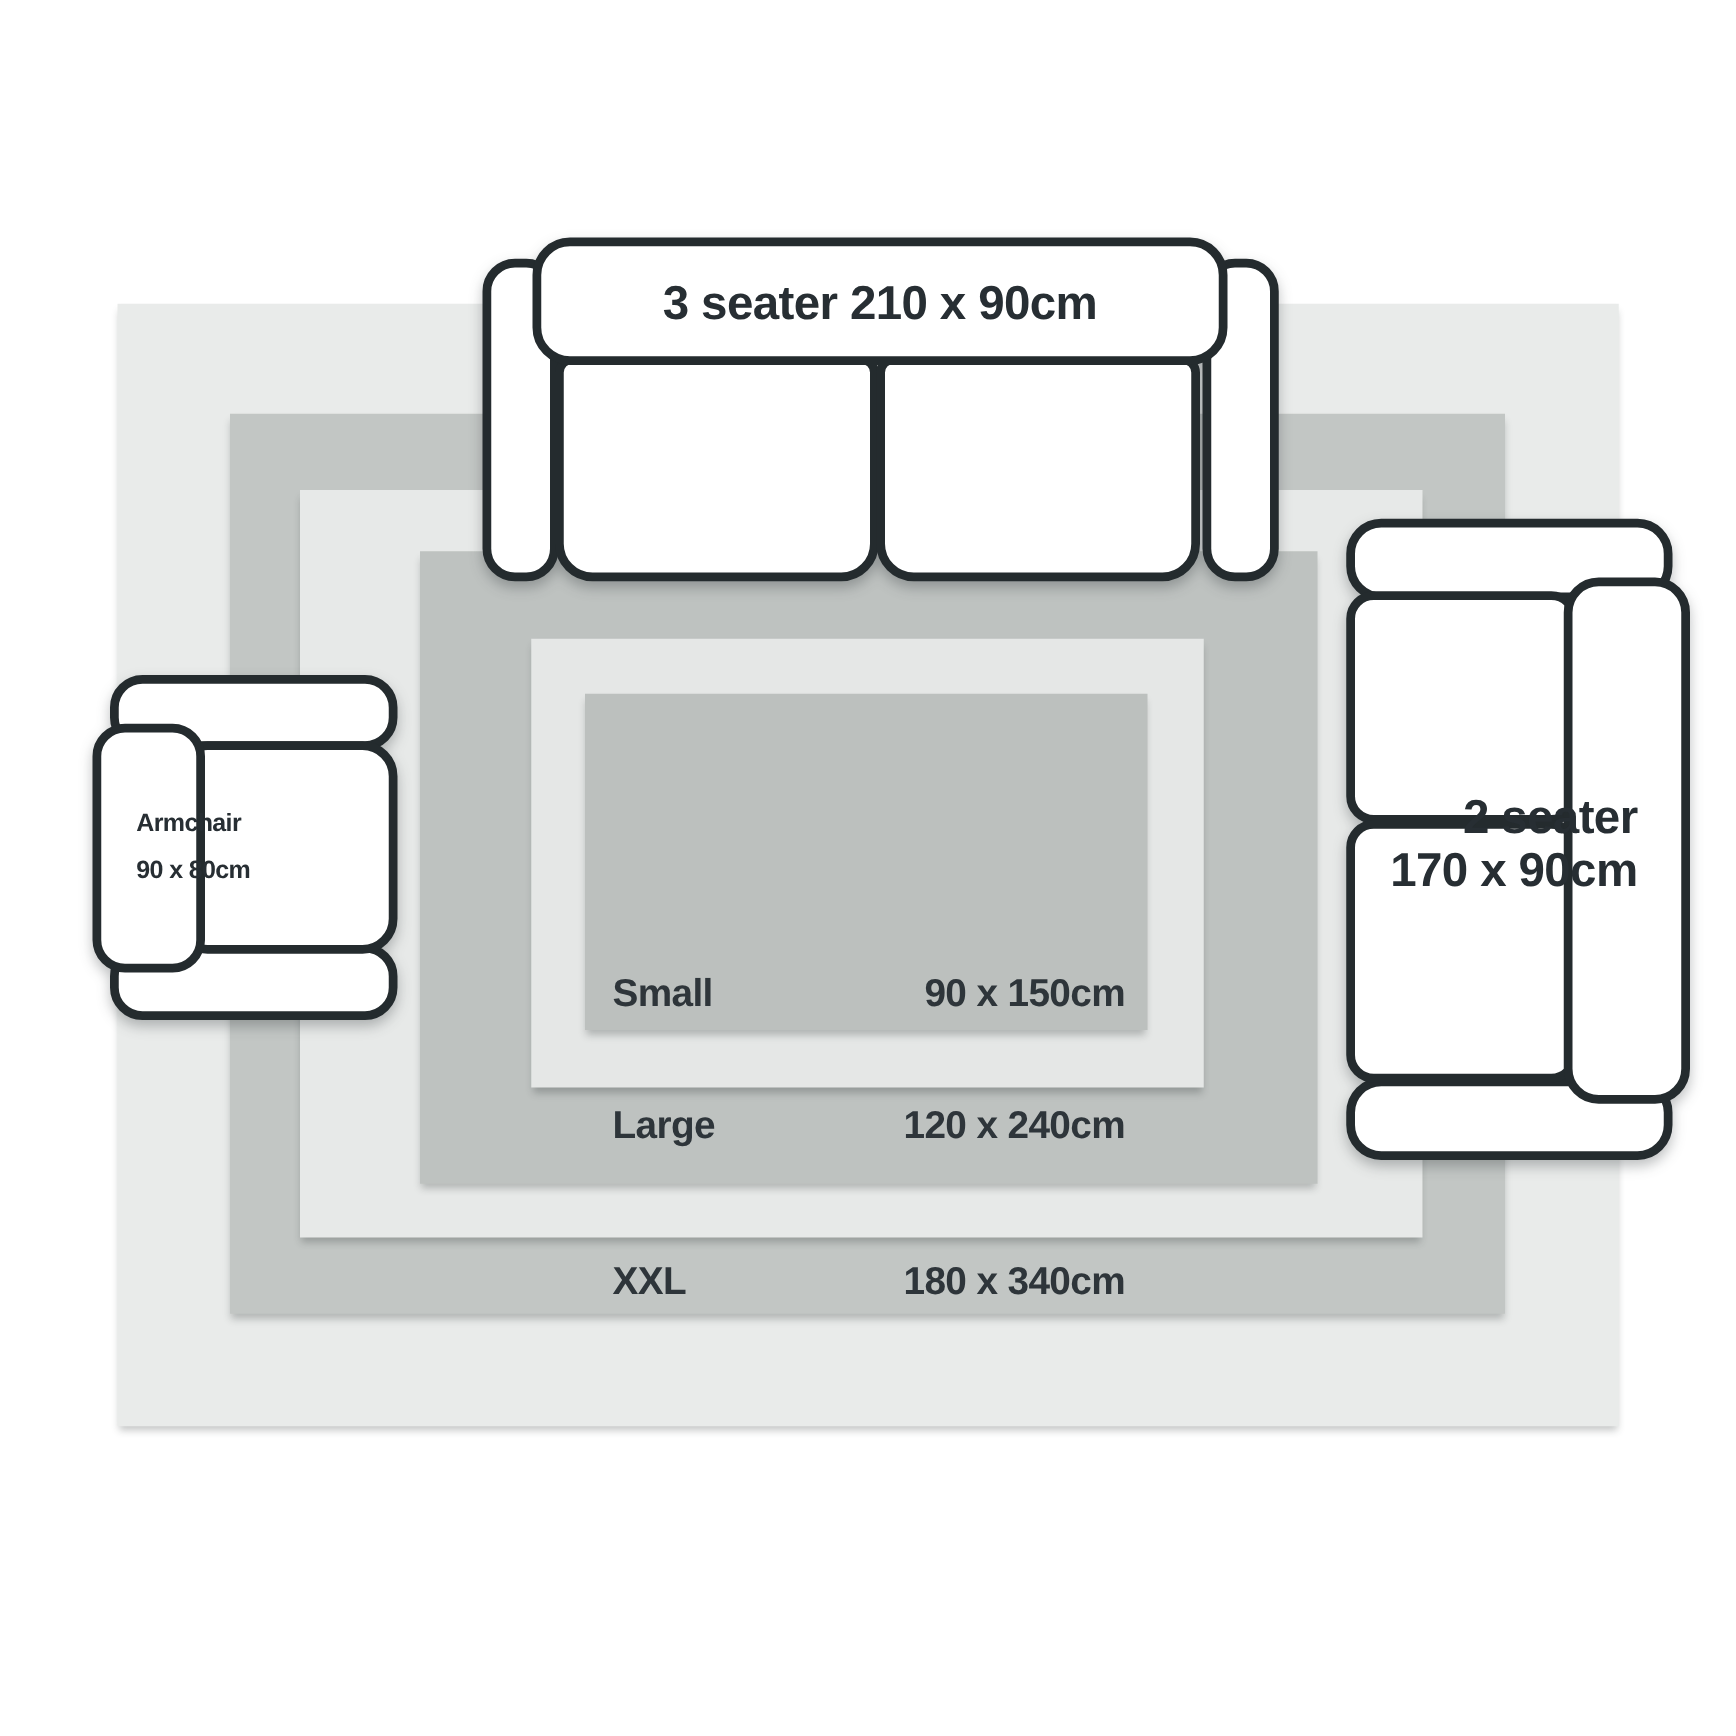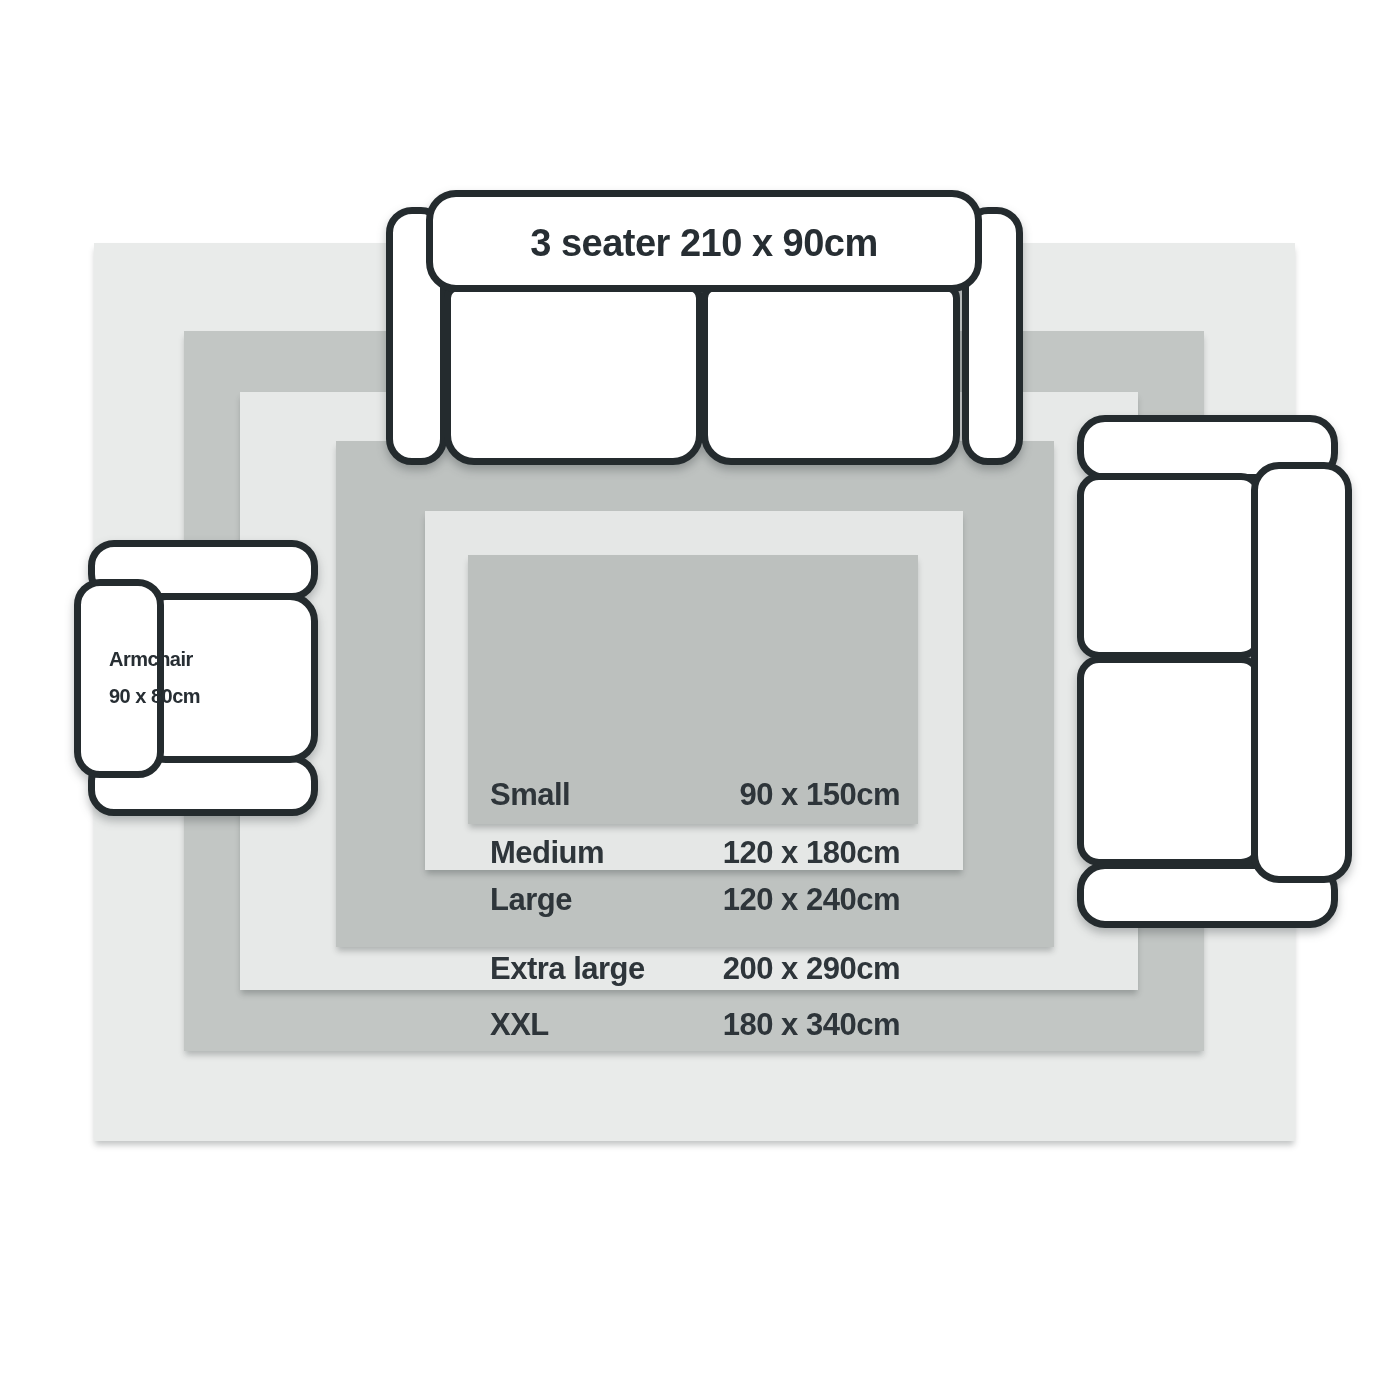--- a/index.html
+++ b/index.html
@@ -67,47 +67,43 @@
     <div class="furn s3-back"></div>
     <div class="furn-label s3-label">3 seater 210 x 90cm</div>
   </div>
 
   <div class="furn-group">
     <div class="furn s2-arm-top"></div>
     <div class="furn s2-arm-bottom"></div>
     <div class="furn s2-seat-1"></div>
     <div class="furn s2-seat-2"></div>
     <div class="furn s2-back"></div>
+    <div class="furn-label s2-label">
+      <div>2 seater</div>
+      <div>170 x 90cm</div>
+    </div>
   </div>
 
   <div class="furn-group">
     <div class="furn ac-arm-top"></div>
     <div class="furn ac-arm-bottom"></div>
     <div class="furn ac-seat"></div>
     <div class="furn ac-back"></div>
     <div class="furn-label ac-label">
       <div>Armchair</div>
       <div>90 x 80cm</div>
     </div>
   </div>
 
   <div class="size-row" style="top:773px">
     <span>Small</span>
     <span>90 x 150cm</span>
   </div>
-  <div class="size-row" style="top:831px">
-    <span>Medium</span>
-    <span>120 x 180cm</span>
-  </div>
   <div class="size-row" style="top:878px">
     <span>Large</span>
     <span>120 x 240cm</span>
-  </div>
-  <div class="size-row" style="top:947px">
-    <span>Extra large</span>
-    <span>200 x 290cm</span>
   </div>
   <div class="size-row" style="top:1003px">
     <span>XXL</span>
     <span>180 x 340cm</span>
   </div>
 
 </div>
 
 </body></html>

